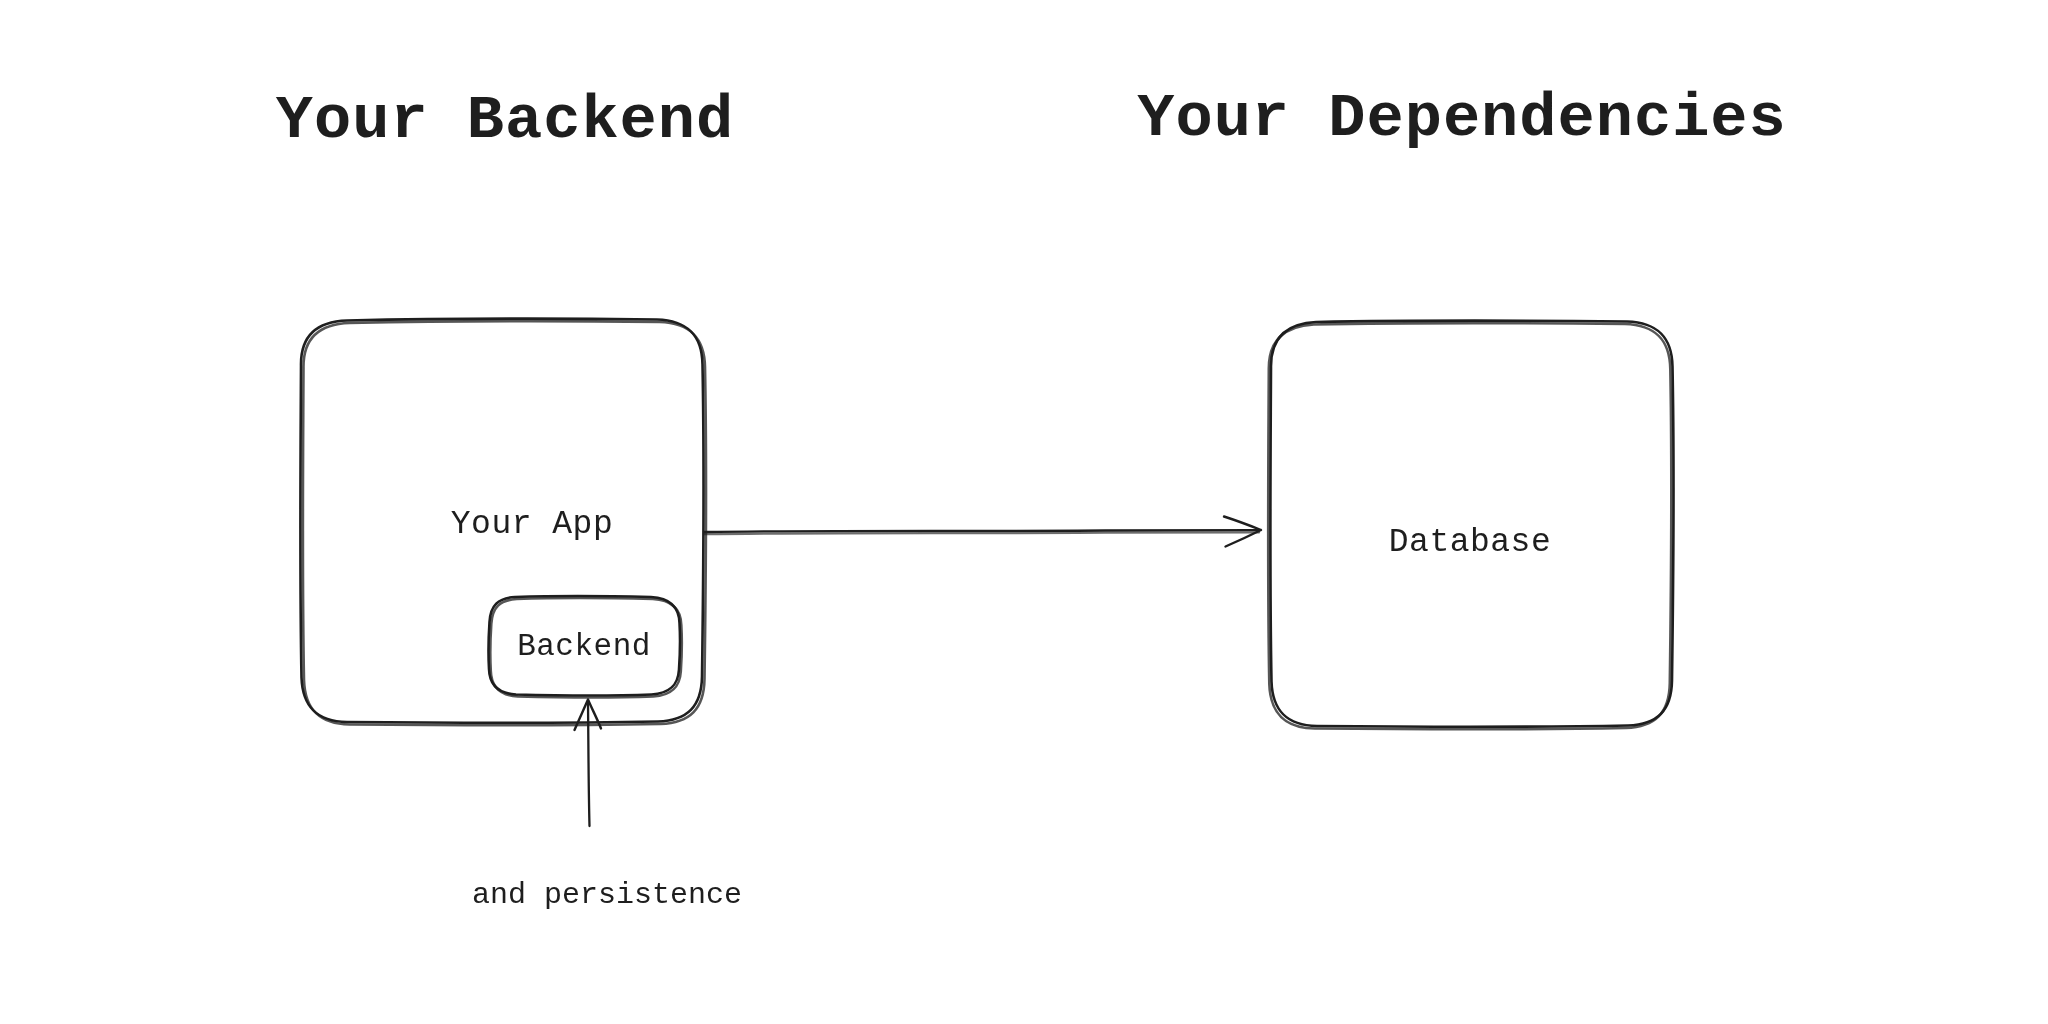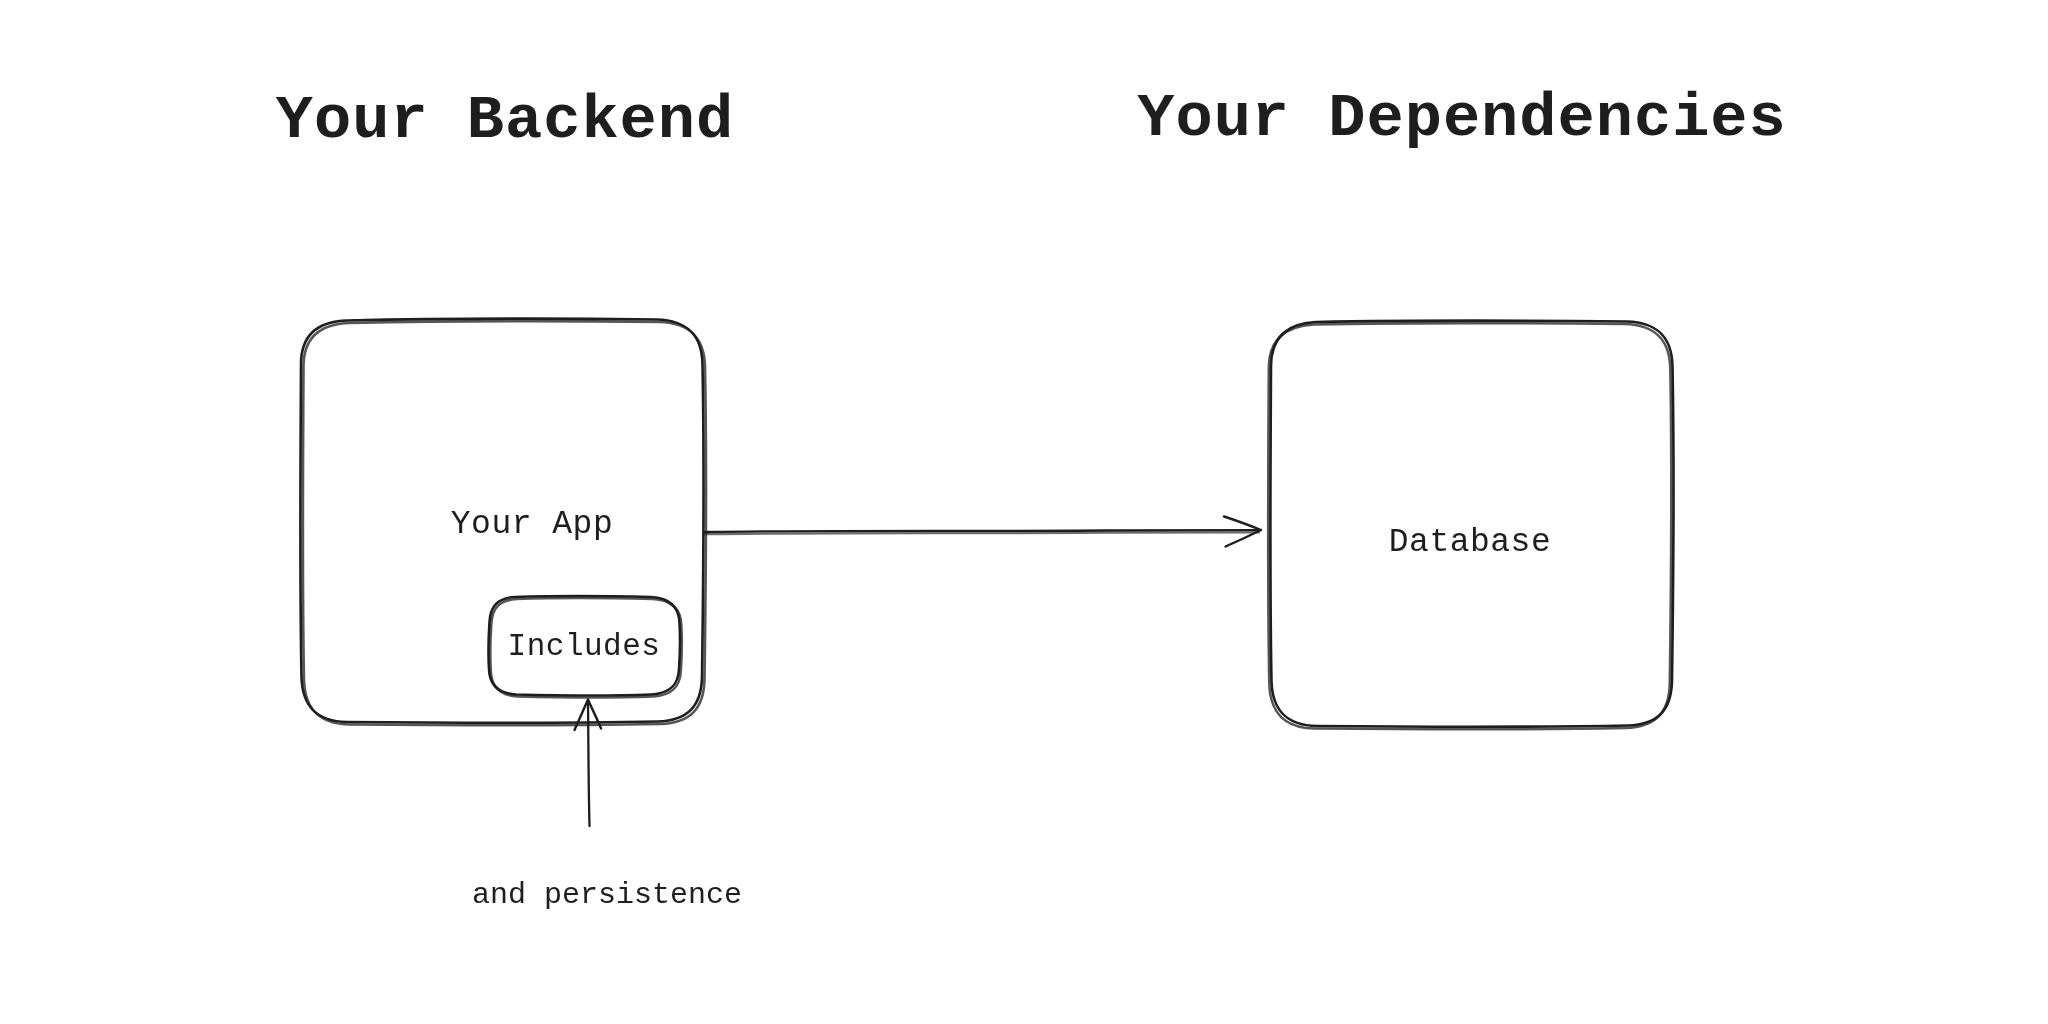--- a/index.html
+++ b/index.html
@@ -126,21 +126,21 @@
       <path class="arrow-head" d="M 574.5 730 C 578.5 720.5 583.5 710 588 699.5 M 588 699.5 C 592.5 710 597.5 719.5 601 728.5"></path>
     </g>
   </svg>
 
   <div class="txt section-title title-backend">Your Backend</div>
 
   <div class="txt section-title title-dependencies">Your Dependencies</div>
 
   <div class="txt node-label label-your-app">Your App</div>
 
-  <div class="txt node-label label-rivetkit">Includes</div>
+  <div class="txt node-label label-rivetkit">Backend</div>
 
   <div class="txt node-label label-database">Database</div>
 
   <div class="caption">
     <div>and persistence</div>
   </div>
 
 </div>
 
 </body></html>

